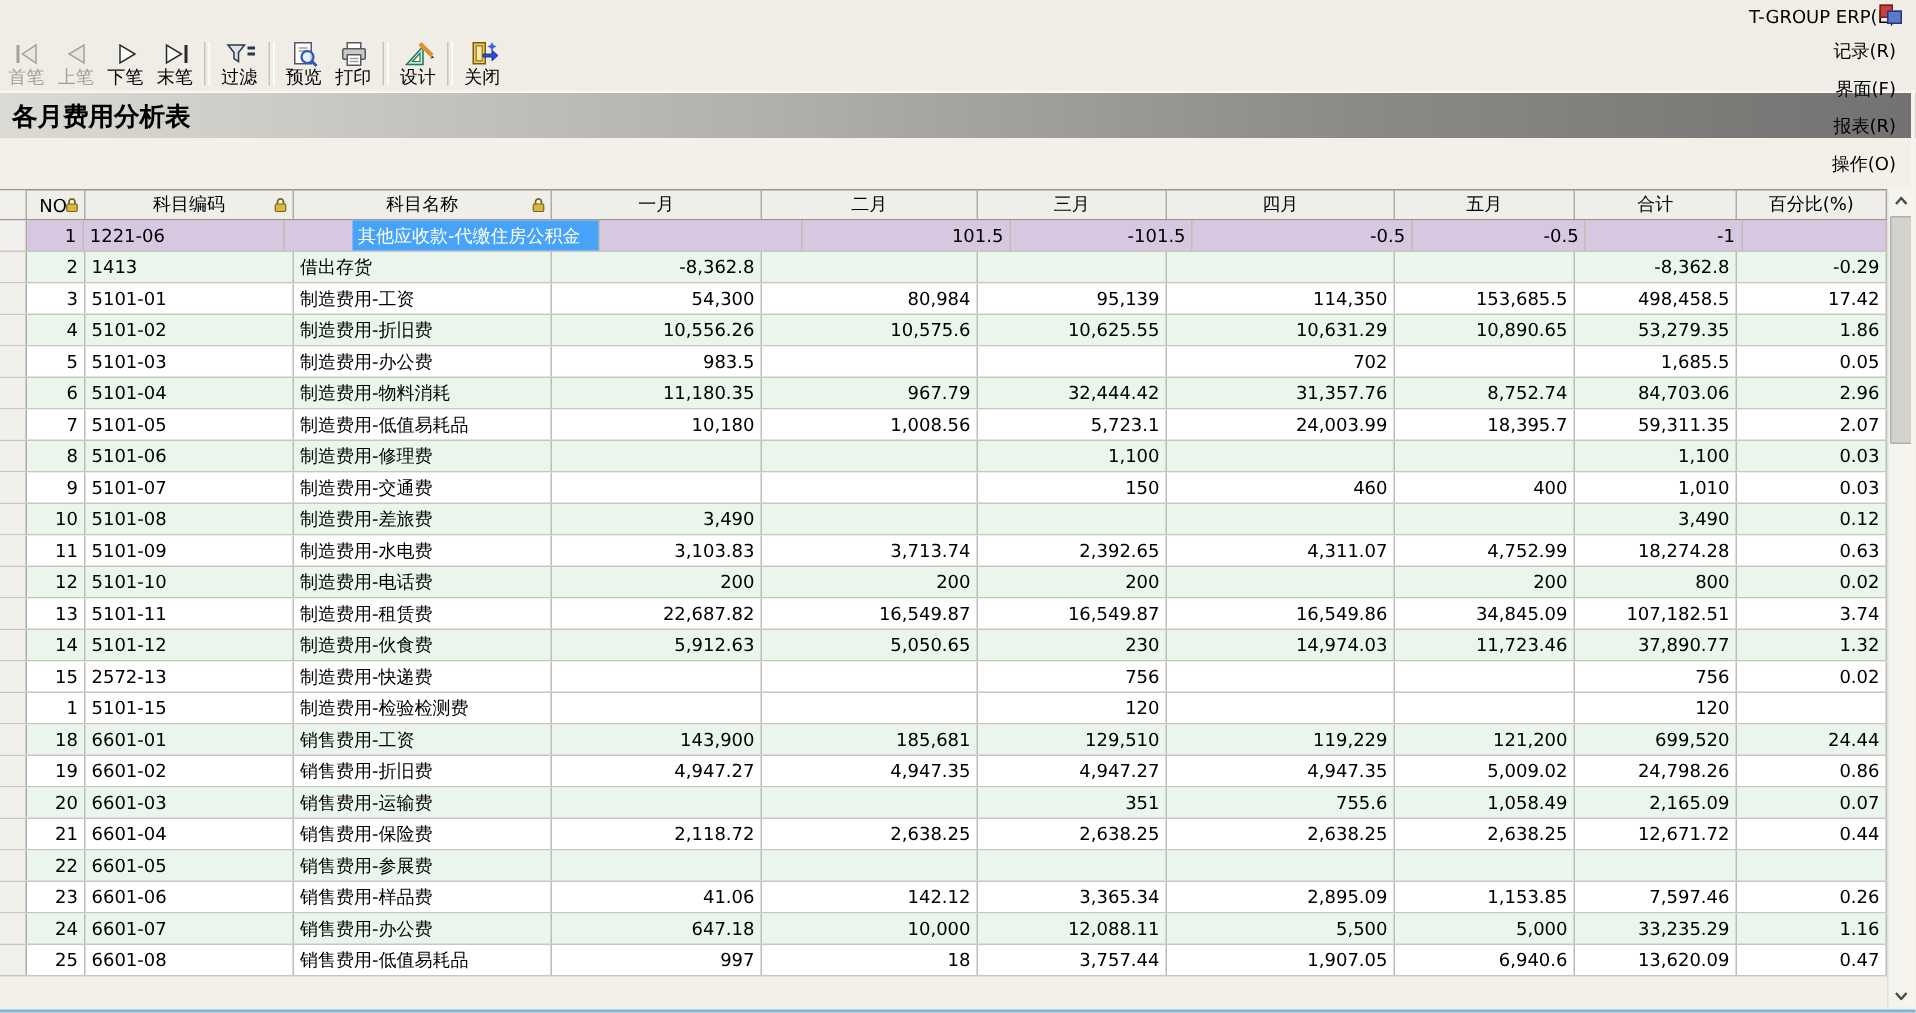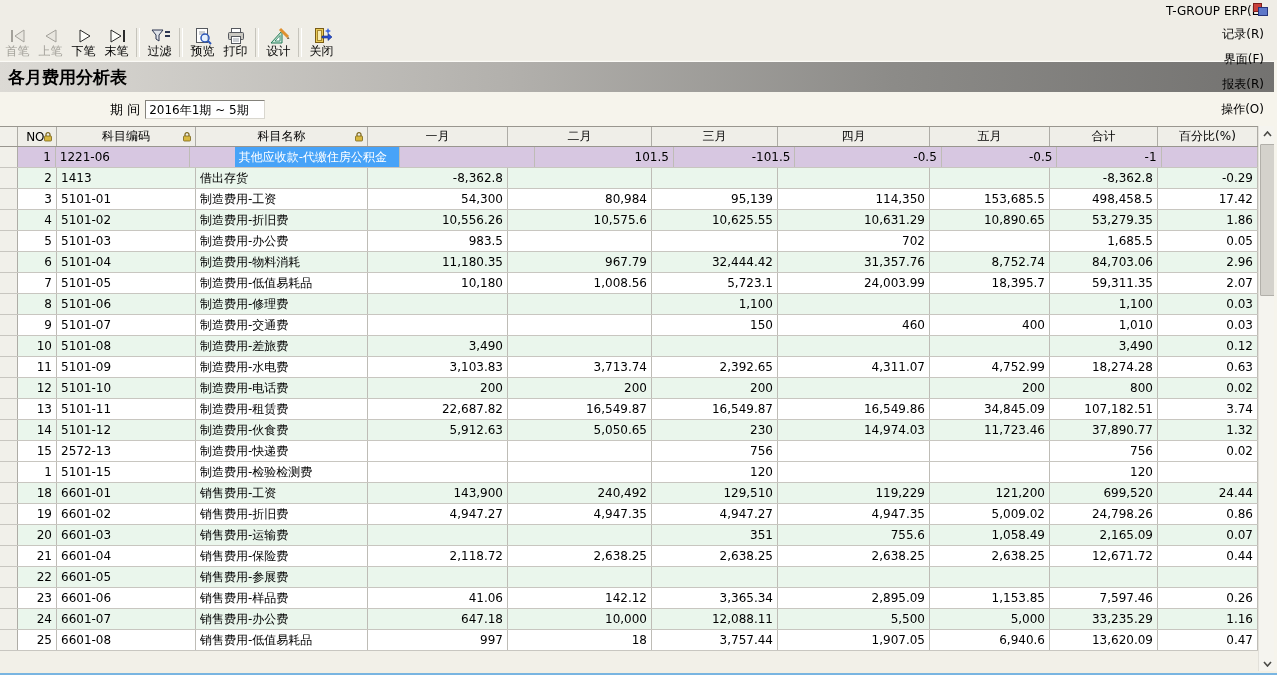--- a/index.html
+++ b/index.html
@@ -173,24 +173,20 @@
           <path d="M17,1 l1,2 l2,1 l-2,1 l-1,2 l-1,-2 l-2,-1 l2,-1 Z" fill="#3a66e0"></path>
         </svg>
       <span>关闭</span>
     </div>
   </div>
 
   <div class="title-band">
     <span>各月费用分析表</span>
   </div>
 
-  <div class="filter-bar">
-    <span class="plabel">期  间</span>
-    <span class="pinput">2016年1期 ~ 5期</span>
-  </div>
 
   <div class="grid">
     <div class="ghead" id="ghead">
         <div class="icell"></div>
         <div class="hcell" style="width:39px">
           <span>NO.</span>
           <svg class="lock" width="10" height="11">
             <path d="M3,5 V3.6 a2,2 0 0 1 4,0 V5" fill="none" stroke="#7a651a" stroke-width="1.2"></path>
             <rect x="1.5" y="5" width="7" height="5" rx="0.8" fill="#d8b840" stroke="#7a651a" stroke-width="0.8"></rect>
           </svg>
@@ -439,21 +435,21 @@
           <div class="gcell r" style="width:120px"></div>
           <div class="gcell r" style="width:108px">120</div>
           <div class="gcell r" style="width:100px"></div>
         </div>
         <div class="grow even">
           <div class="icell"></div>
           <div class="gcell r" style="width:39px">18</div>
           <div class="gcell l" style="width:139px">6601-01</div>
           <div class="gcell l" style="width:172px">销售费用-工资</div>
           <div class="gcell r" style="width:140px">143,900</div>
-          <div class="gcell r" style="width:144px">240,492</div>
+          <div class="gcell r" style="width:144px">185,681</div>
           <div class="gcell r" style="width:126px">129,510</div>
           <div class="gcell r" style="width:152px">119,229</div>
           <div class="gcell r" style="width:120px">121,200</div>
           <div class="gcell r" style="width:108px">699,520</div>
           <div class="gcell r" style="width:100px">24.44</div>
         </div>
         <div class="grow">
           <div class="icell"></div>
           <div class="gcell r" style="width:39px">19</div>
           <div class="gcell l" style="width:139px">6601-02</div>

